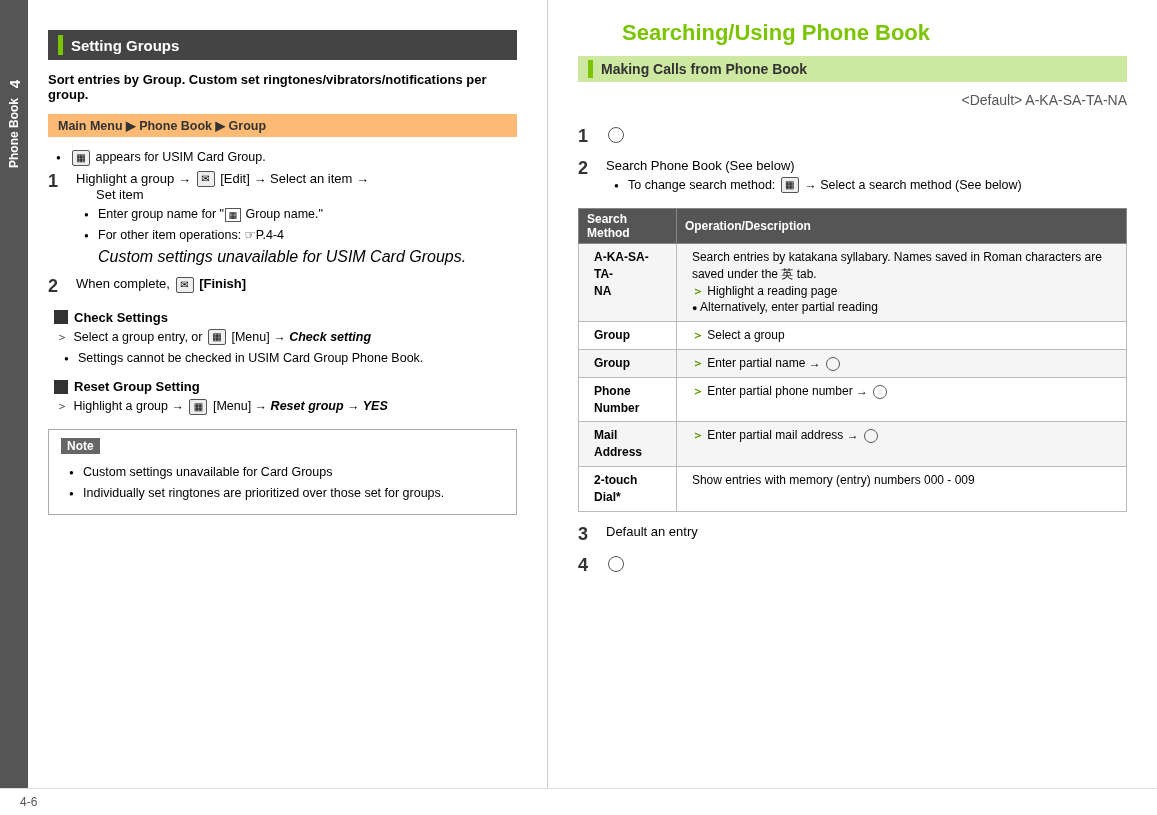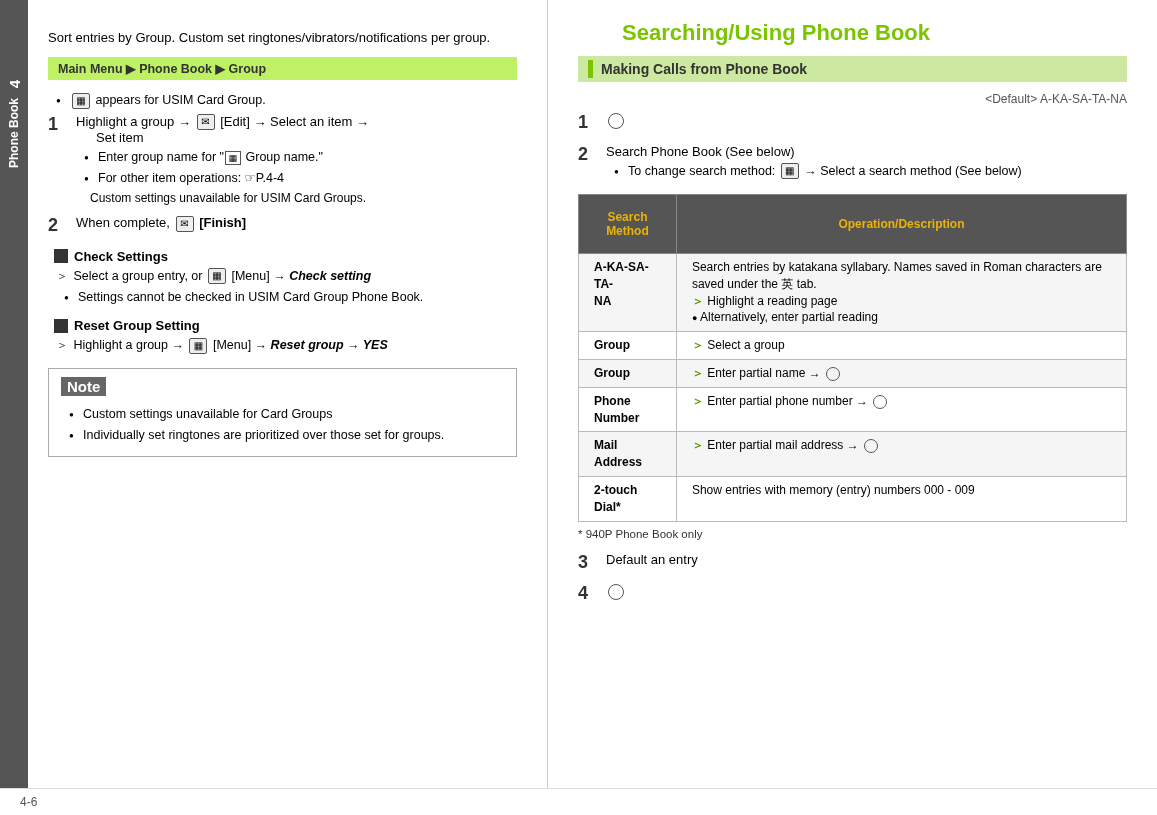--- a/index.html
+++ b/index.html
@@ -96,21 +96,21 @@
     }
     .sub-section-heading-box .green-bar {
       width: 5px;
       height: 18px;
       background: #7bc400;
       margin-right: 8px;
       display: inline-block;
     }
     
     .breadcrumb-bar {
-      background: #bef264;
+      background: #fdba74;
       padding: 4px 10px;
       font-size: 12.5px;
       font-weight: bold;
       margin-bottom: 12px;
       color: #333;
     }
     
     .step {
       display: flex;
       align-items: flex-start;
@@ -150,21 +150,21 @@
     
     .note-box {
       border: 1px solid #aaa;
       padding: 8px 12px;
       margin-top: 14px;
       background: #fff;
     }
     .note-label {
       background: #666;
       color: #fff;
-      font-size: 15px;
+      font-size: 12px;
       font-weight: bold;
       padding: 1px 6px;
       display: inline-block;
       margin-bottom: 6px;
     }
     
     .black-heading {
       font-size: 13px;
       font-weight: bold;
       display: flex;
@@ -187,23 +187,23 @@
     }
     
     .search-table {
       width: 100%;
       border-collapse: collapse;
       margin-top: 10px;
       font-size: 12px;
     }
     .search-table th {
       background: #555;
-      color: #eab308;
-      padding: 15px 8px;
-      text-align: center;
+      color: #ffffff;
+      padding: 3px 8px;
+      text-align: left;
       font-weight: bold;
       border: 1px solid #888;
     }
     .search-table td {
       border: 1px solid #bbb;
       padding: 5px 15px;
       vertical-align: top;
       line-height: 1.4;
     }
     .search-table tr:nth-child(odd) td {
@@ -234,23 +234,23 @@
       margin-left: 2px;
     }
     .page-footer {
       padding: 6px 20px;
       font-size: 12px;
       color: #555;
       border-top: 1px solid #ddd;
     }
     .default-text {
       text-align: right;
-      font-size: 12px;
+      font-size: 14px;
       color: #555;
-      margin-bottom: 6px;
+      margin-bottom: 18px;
     }
     .footnote {
       font-size: 11.5px;
       color: #333;
       margin-top: 6px;
     }
     
     .btn-icon {
       display: inline-block;
       width: 18px;
@@ -281,22 +281,26 @@
 
 <div class="page-container">
 
   <div class="side-tab">
     <span class="side-tab-number">4</span>
     <span class="side-tab-label">Phone Book</span>
   </div>
 
   <div class="left-content">
 
-
-    <p style="font-size:13px; font-weight:normal; margin-bottom:12px;">Sort entries by Group. Custom set ringtones/vibrators/notifications per group.</p>
+    <div class="section-heading-box">
+      <span class="green-bar"></span>
+      <span>Setting Groups</span>
+    </div>
+
+    <p style="font-size:13px; font-weight:bold; margin-bottom:12px;">Sort entries by Group. Custom set ringtones/vibrators/notifications per group.</p>
 
     <div class="breadcrumb-bar">Main Menu ▶ Phone Book ▶ Group</div>
 
     <ul class="bullet-list">
       <li>
         <span class="btn-icon">▦</span>
         <span>appears for USIM Card Group.</span>
       </li>
     </ul>
 
@@ -305,21 +309,21 @@
       <div class="step-content">
         <span>Highlight a group →</span>
         <span class="btn-icon">✉</span>
         <span>[Edit] → Select an item →</span>
         <br>
         <span style="margin-left:20px;">Set item</span>
         <ul class="bullet-list">
           <li>Enter group name for "<span style="display:inline-block;width:16px;height:14px;border:1px solid #555;vertical-align:middle;margin:0 1px;font-size:9px;text-align:center;">▦</span> Group name."</li>
           <li>For other item operations: ☞P.4-4</li>
         </ul>
-        <div style="margin-left:14px; font-size:12px;">Custom settings unavailable for USIM Card Groups.</div>
+        <div style="margin-left:22px; font-size:16px;font-style:italic;">Custom settings unavailable for USIM Card Groups.</div>
       </div>
     </div>
 
     <div class="step">
       <div class="step-num">2</div>
       <div class="step-content">
         <span>When complete,</span>
         <span class="btn-icon">✉</span>
         <strong>[Finish]</strong>
       </div>
@@ -436,21 +440,20 @@
             <span class="icon-circle-small"></span>
           </td>
         </tr>
         <tr>
           <td class="td-bold">2-touch Dial*</td>
           <td>Show entries with memory (entry) numbers 000 - 009</td>
         </tr>
       </tbody>
     </table>
 
-    <div class="footnote">* 940P Phone Book only</div>
 
     <div class="step" style="margin-top:12px;">
       <div class="step-num">3</div>
       <div class="step-content">
         <span>Default an entry</span>
       </div>
     </div>
 
     <div class="step">
       <div class="step-num">4</div>

